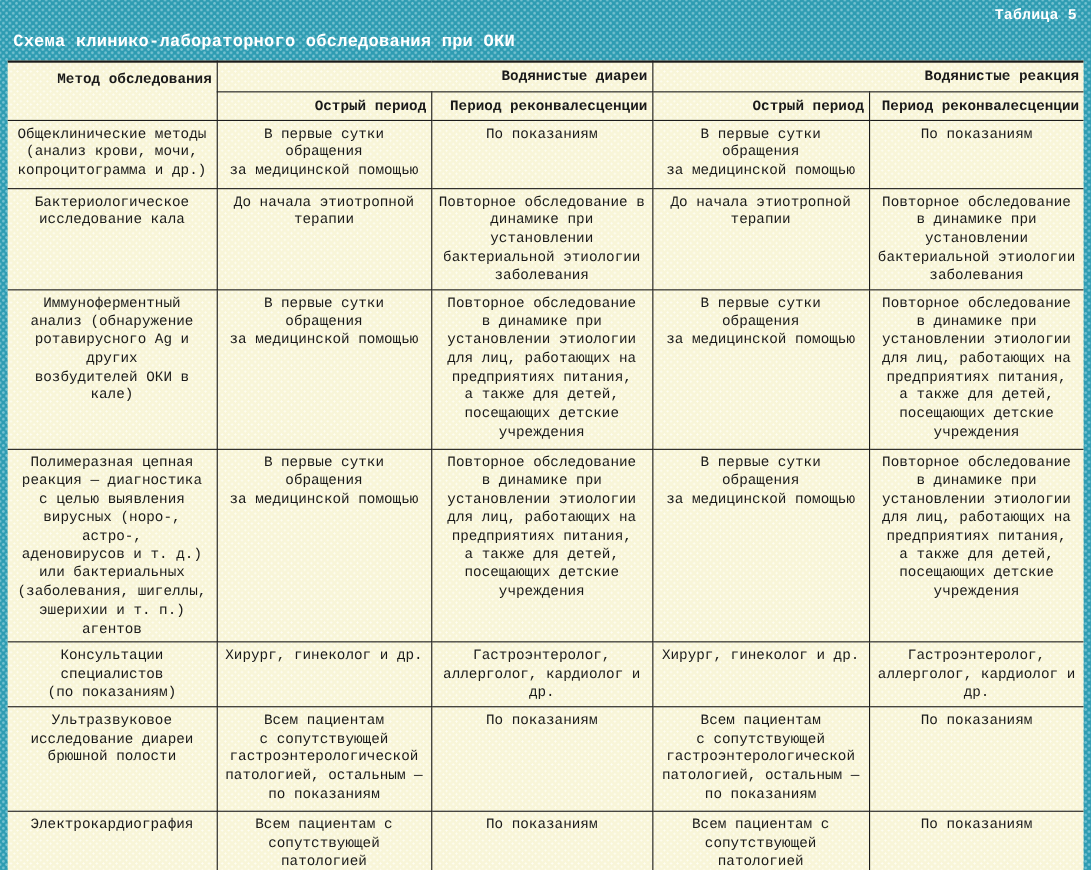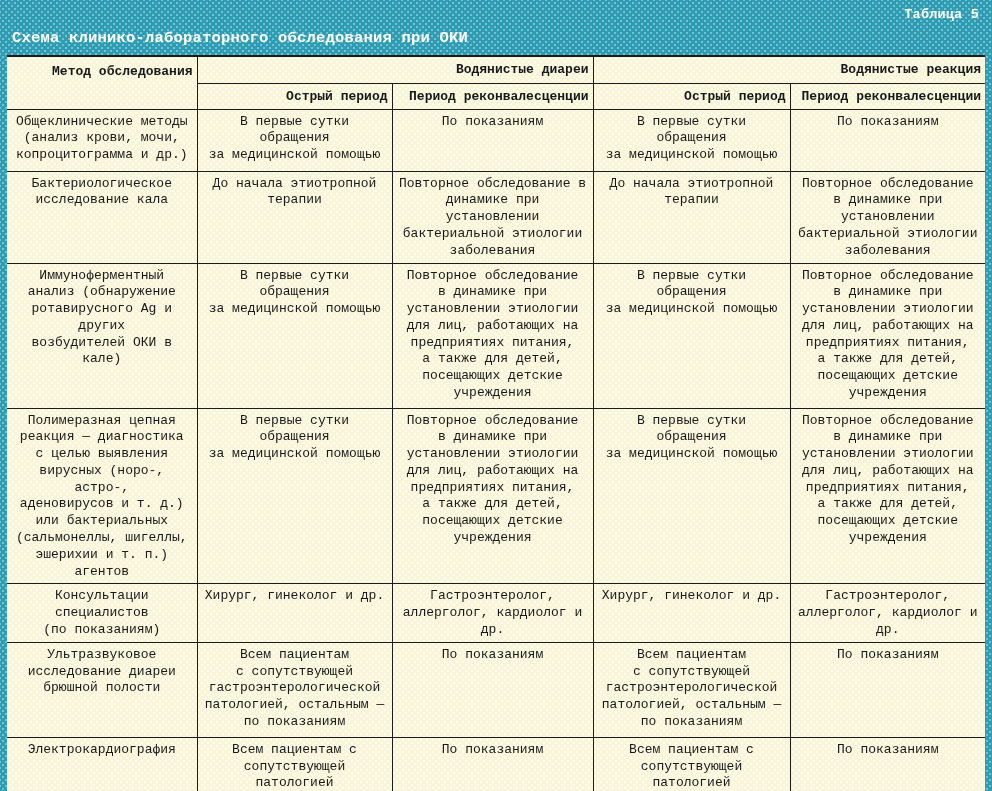--- a/index.html
+++ b/index.html
@@ -166,21 +166,21 @@
 посещающих детские
 учреждения</td>
       </tr>
       <tr style="height:145px">
         <td>Полимеразная цепная
 реакция — диагностика
 с целью выявления
 вирусных (норо-, астро-,
 аденовирусов и т. д.)
 или бактериальных
-(сальмонеллы, шигеллы,
+(заболевания, шигеллы,
 эшерихии и т. п.) агентов</td>
         <td>В первые сутки обращения
 за медицинской помощью</td>
         <td>Повторное обследование
 в динамике при
 установлении этиологии
 для лиц, работающих на
 предприятиях питания,
 а также для детей,
 посещающих детские

